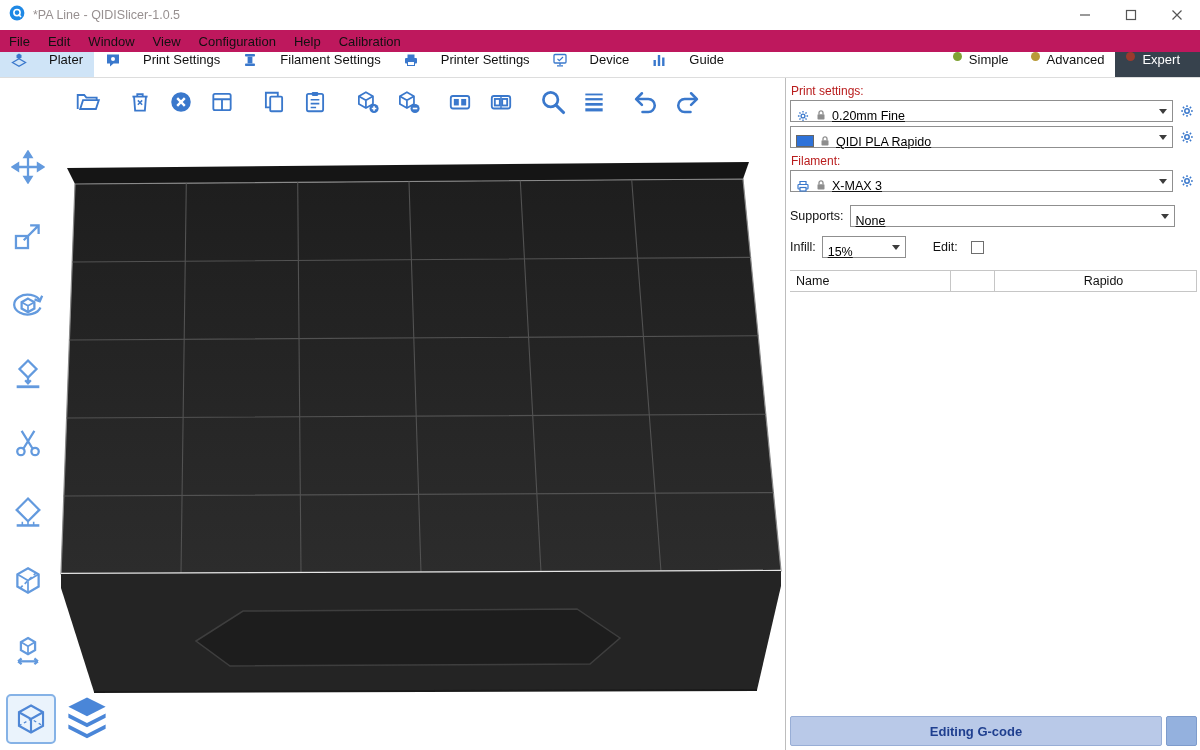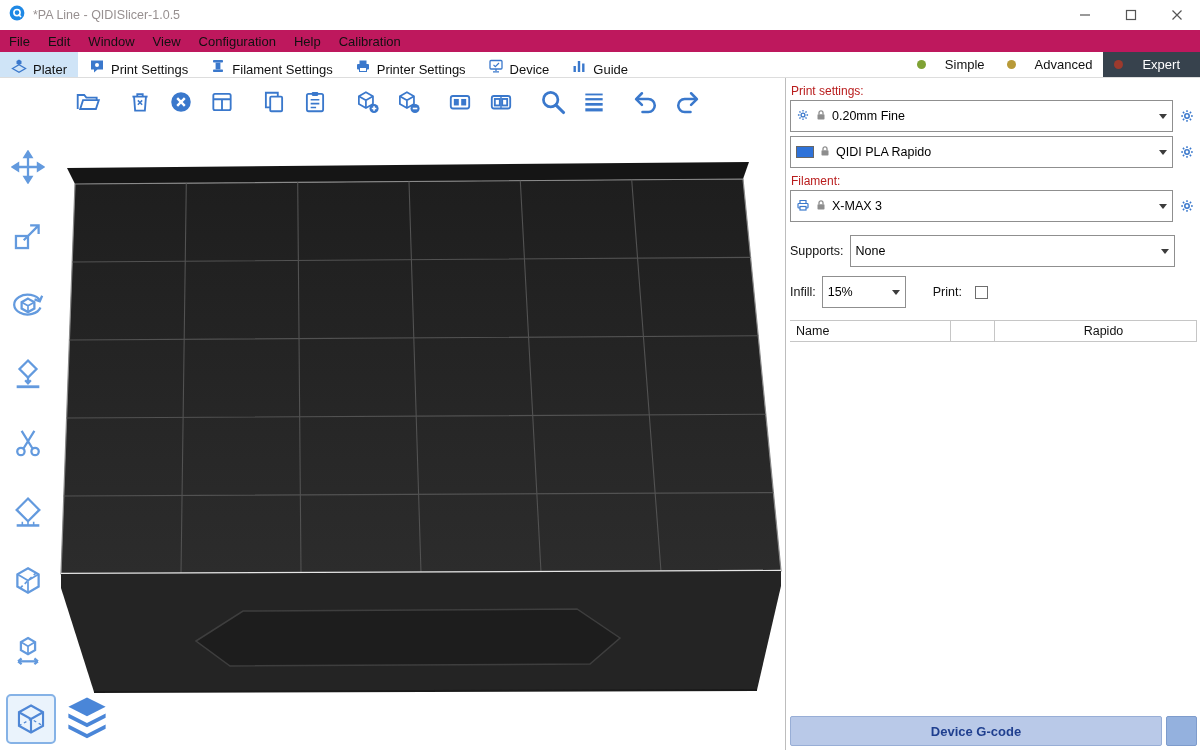--- a/index.html
+++ b/index.html
@@ -10,24 +10,24 @@
   .title-text{margin-left:8px;font-size:12.5px;color:#979090;}
   .win-controls{margin-left:auto;display:flex;height:100%;}
   .win-btn{width:46px;height:100%;display:flex;align-items:center;justify-content:center;}
 
   
   .menubar{height:22px;display:flex;align-items:center;padding-left:0;background:#be185d;}
   .menu-item{font-size:13px;color:#111;padding:2px 9px;}
 
   
   .tabbar{height:26px;display:flex;align-items:stretch;background:#fff;border-bottom:1px solid #ddd;}
-  .tab{display:flex;align-items:flex-end;gap:6px;padding:0 11px;font-size:13px;color:#111;}
+  .tab{display:flex;align-items:flex-start;gap:22px;padding:0 11px;font-size:13px;color:#111;}
   .tab.selected{background:#cfe4f7;}
   .modes{margin-left:auto;display:flex;align-items:stretch;}
-  .mode{display:flex;align-items:center;gap:19px;padding:0 11px;font-size:13px;color:#111;}
+  .mode{display:flex;align-items:flex-start;gap:7px;padding:0 11px;font-size:13px;color:#111;}
   .mode.selected{background:#37424d;color:#fff;padding-right:20px;}
   .dot{width:9px;height:9px;border-radius:50%;}
   .dot-simple{background:#7fa234;}
   .dot-advanced{background:#b89a38;}
   .dot-expert{background:#9c3a2d;}
 
   
   .main{display:flex;height:672px;}
   .viewport{position:relative;width:785px;height:100%;background:#fff;}
   .bed-svg{position:absolute;left:0;top:0;}
@@ -42,21 +42,21 @@
 
   .view-switch{position:absolute;left:6px;bottom:6px;display:flex;align-items:flex-end;gap:4px;}
   .vb{display:flex;align-items:center;justify-content:center;}
   .vb.selected{width:50px;height:50px;border:2px solid #85b2e6;border-radius:5px;background:#eaf3fc;}
   .vb.plain{width:54px;height:54px;}
 
   
   .rightpanel{width:415px;border-left:1px solid #bdbdbd;display:flex;flex-direction:column;padding:4px 3px 4px 4px;font-size:12.5px;color:#111;background:#fff;}
   .rp-label{font-size:12px;color:#b91c1c;margin:2px 0 2px 1px;}
   .combo-row{display:flex;align-items:center;margin-bottom:4px;}
-  .combo{flex:1;height:22px;border:1px solid #8f8f8f;background:#fff;display:flex;align-items:center;gap:5px;padding:15px 5px;}
+  .combo{flex:1;height:22px;border:1px solid #8f8f8f;background:#fff;display:flex;align-items:flex-start;gap:5px;padding:8px 5px;text-decoration:underline;}
   .combo-text{font-size:12.5px;color:#000;white-space:nowrap;}
   .chevron{margin-left:auto;width:0;height:0;border-left:4px solid transparent;border-right:4px solid transparent;border-top:5px solid #3c3c3c;}
   .gear-btn{width:21px;display:flex;justify-content:center;margin-left:3px;}
   .swatch{width:18px;height:12px;background:#2e72d9;border:1px solid #666;}
 
   .field-row{display:flex;align-items:center;margin-top:9px;}
   .field-label{margin-right:6px;}
   .supports-combo{margin-right:22px;}
   .infill-combo{flex:none;width:84px;}
   .brim-label{margin-left:27px;}
@@ -453,32 +453,32 @@
         <span class="chevron"></span>
       </div>
     </div>
 
     <div class="field-row">
       <span class="field-label">Infill:</span>
       <div class="combo infill-combo">
         <span class="combo-text">15%</span>
         <span class="chevron"></span>
       </div>
-      <span class="field-label brim-label">Print:</span>
+      <span class="field-label brim-label">Edit:</span>
       <span class="checkbox"></span>
     </div>
 
     <div class="object-list">
       <div class="ol-header">
         <span class="ol-col ol-name">Name</span>
         <span class="ol-col ol-mid"></span>
         <span class="ol-col ol-edit">Rapido</span>
       </div>
       <div class="ol-body"></div>
     </div>
 
     <div class="export-row">
-      <div class="export-btn">Device G-code</div>
+      <div class="export-btn">Editing G-code</div>
       <div class="mini-btn"></div>
     </div>
 
   </div>
 </div>
 
 </body></html>

